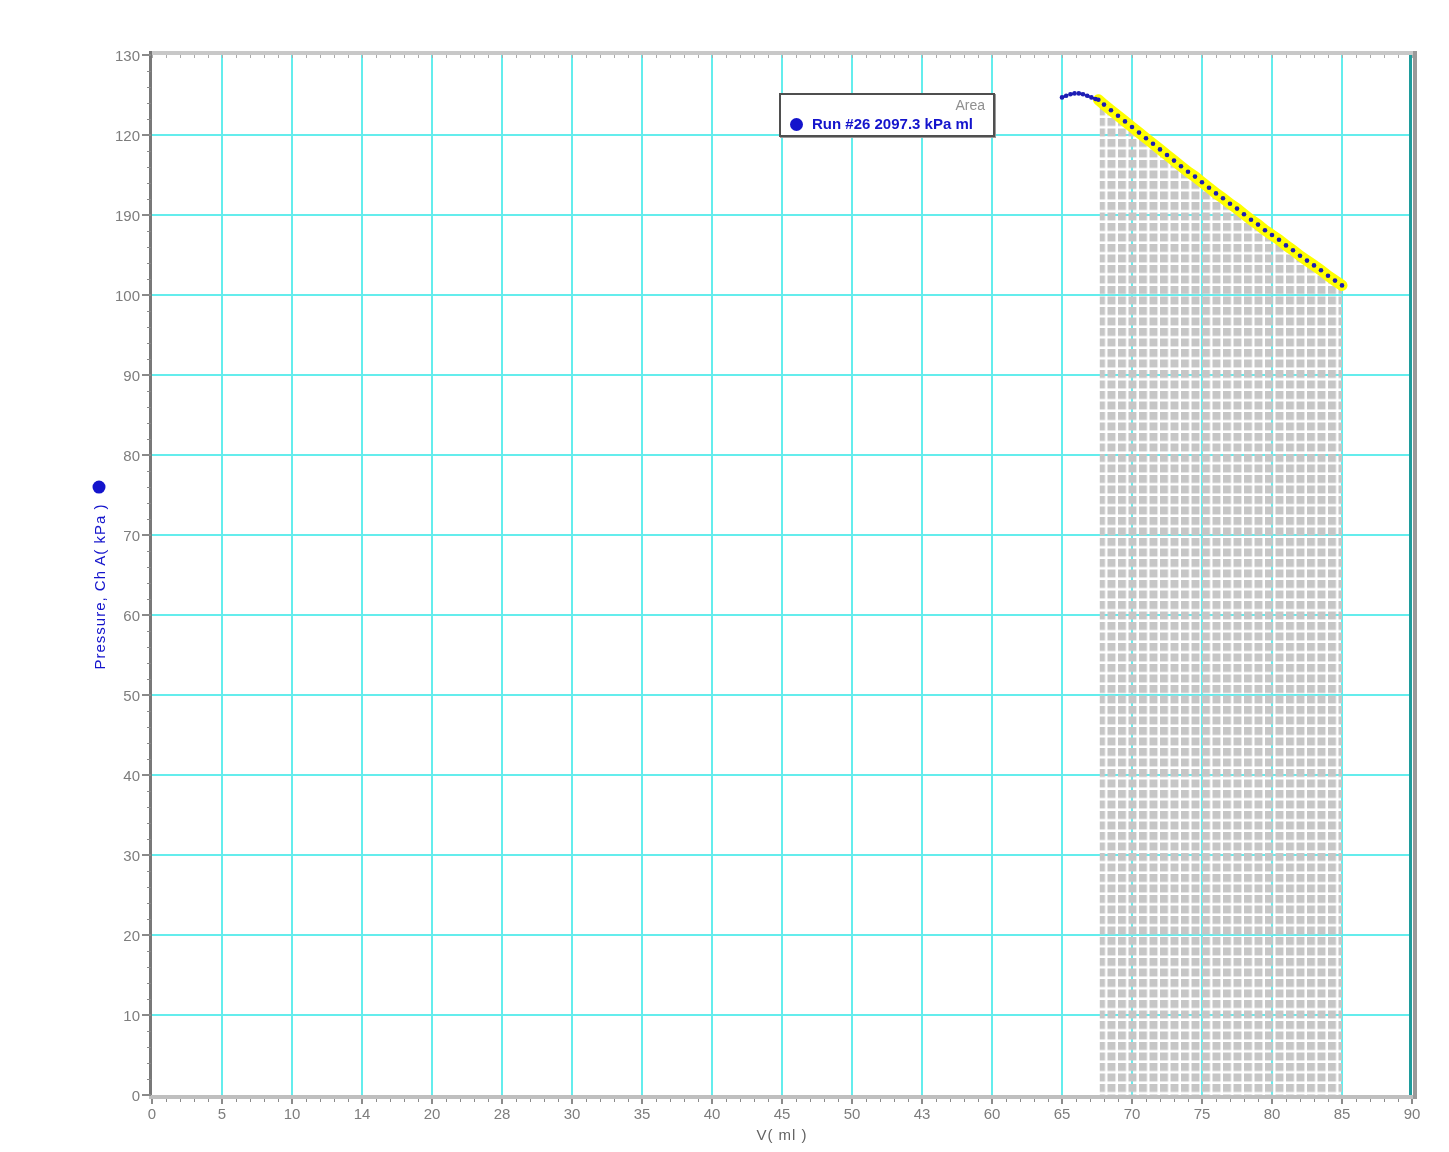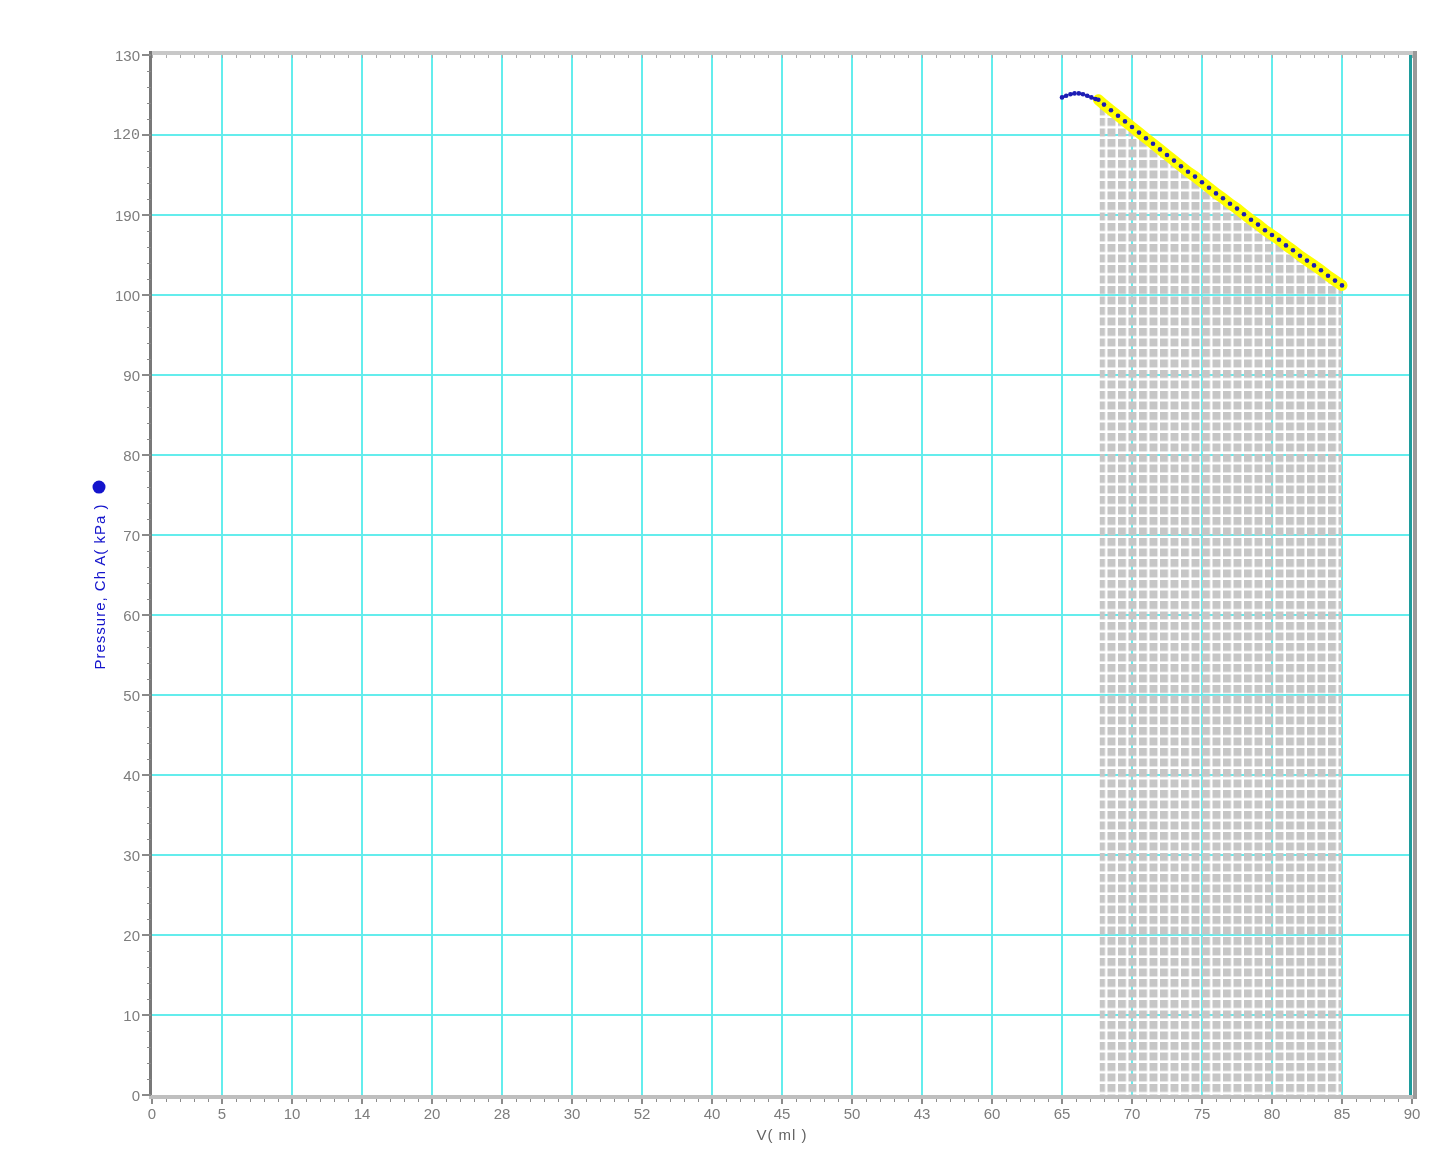--- a/index.html
+++ b/index.html
@@ -134,20 +134,27 @@
       </svg>
   </div>
 
   <div class="y-title">
     <span>Pressure, Ch A( kPa )</span>
     <span class="marker-dot"></span>
   </div>
 
   <div class="x-title">V( ml )</div>
 
+  <div class="legend">
+    <div class="legend-area">Area</div>
+    <div class="legend-run">
+      <span class="marker-dot"></span>
+      <span>Run #26  2097.3 kPa ml</span>
+    </div>
+  </div>
 
 <div class="tick" style="left: 151px; top: 1099px; width: 2px; height: 5px;"></div>
     <div class="tick" style="left: 151.5px; top: 55px; width: 1px; height: 3px; background: rgb(171, 171, 171);"></div>
     <div class="tick" style="left: 165.5px; top: 1099px; width: 1px; height: 3px;"></div>
     <div class="tick" style="left: 165.5px; top: 55px; width: 1px; height: 3px; background: rgb(171, 171, 171);"></div>
     <div class="tick" style="left: 179.5px; top: 1099px; width: 1px; height: 3px;"></div>
     <div class="tick" style="left: 179.5px; top: 55px; width: 1px; height: 3px; background: rgb(171, 171, 171);"></div>
     <div class="tick" style="left: 193.5px; top: 1099px; width: 1px; height: 3px;"></div>
     <div class="tick" style="left: 193.5px; top: 55px; width: 1px; height: 3px; background: rgb(171, 171, 171);"></div>
     <div class="tick" style="left: 207.5px; top: 1099px; width: 1px; height: 3px;"></div>
@@ -390,21 +397,21 @@
     <div class="tick" style="left: 147px; top: 86.5px; width: 4px; height: 1px;"></div>
     <div class="tick" style="left: 147px; top: 70.5px; width: 4px; height: 1px;"></div>
     <div class="tick" style="left: 142px; top: 54px; width: 9px; height: 2px;"></div>
     <div class="x-tick-label" style="left: 130px; top: 1105px;">0</div>
     <div class="x-tick-label" style="left: 200px; top: 1105px;">5</div>
     <div class="x-tick-label" style="left: 270px; top: 1105px;">10</div>
     <div class="x-tick-label" style="left: 340px; top: 1105px;">14</div>
     <div class="x-tick-label" style="left: 410px; top: 1105px;">20</div>
     <div class="x-tick-label" style="left: 480px; top: 1105px;">28</div>
     <div class="x-tick-label" style="left: 550px; top: 1105px;">30</div>
-    <div class="x-tick-label" style="left: 620px; top: 1105px;">52</div>
+    <div class="x-tick-label" style="left: 620px; top: 1105px;">35</div>
     <div class="x-tick-label" style="left: 690px; top: 1105px;">40</div>
     <div class="x-tick-label" style="left: 760px; top: 1105px;">45</div>
     <div class="x-tick-label" style="left: 830px; top: 1105px;">50</div>
     <div class="x-tick-label" style="left: 900px; top: 1105px;">43</div>
     <div class="x-tick-label" style="left: 970px; top: 1105px;">60</div>
     <div class="x-tick-label" style="left: 1040px; top: 1105px;">65</div>
     <div class="x-tick-label" style="left: 1110px; top: 1105px;">70</div>
     <div class="x-tick-label" style="left: 1180px; top: 1105px;">75</div>
     <div class="x-tick-label" style="left: 1250px; top: 1105px;">80</div>
     <div class="x-tick-label" style="left: 1320px; top: 1105px;">85</div>
@@ -414,15 +421,15 @@
     <div class="y-tick-label" style="left: 94px; top: 927px;">20</div>
     <div class="y-tick-label" style="left: 94px; top: 847px;">30</div>
     <div class="y-tick-label" style="left: 94px; top: 767px;">40</div>
     <div class="y-tick-label" style="left: 94px; top: 687px;">50</div>
     <div class="y-tick-label" style="left: 94px; top: 607px;">60</div>
     <div class="y-tick-label" style="left: 94px; top: 527px;">70</div>
     <div class="y-tick-label" style="left: 94px; top: 447px;">80</div>
     <div class="y-tick-label" style="left: 94px; top: 367px;">90</div>
     <div class="y-tick-label" style="left: 94px; top: 287px;">100</div>
     <div class="y-tick-label" style="left: 94px; top: 207px;">190</div>
-    <div class="y-tick-label" style="left: 94px; top: 127px; font-family: Liberation Mono, monospace;">120</div>
+    <div class="y-tick-label" style="left: 94px; top: 127px;">120</div>
     <div class="y-tick-label" style="left: 94px; top: 47px;">130</div>
   </div>
 
 </body></html>

